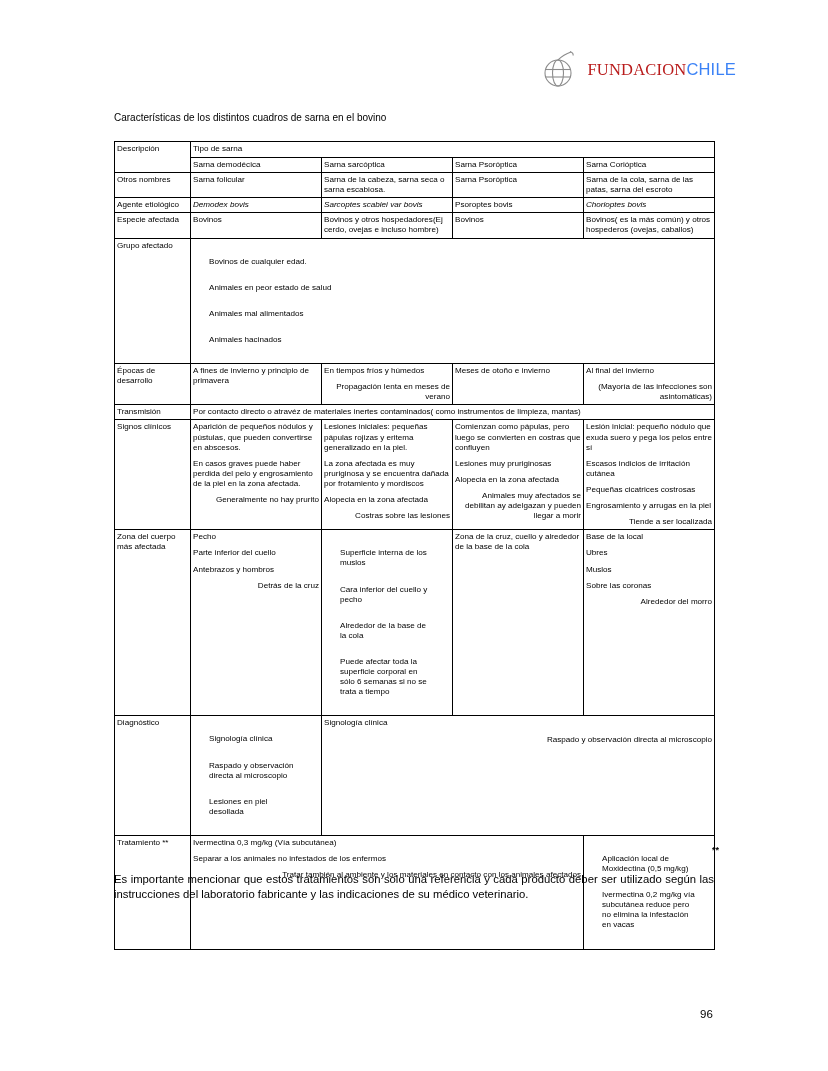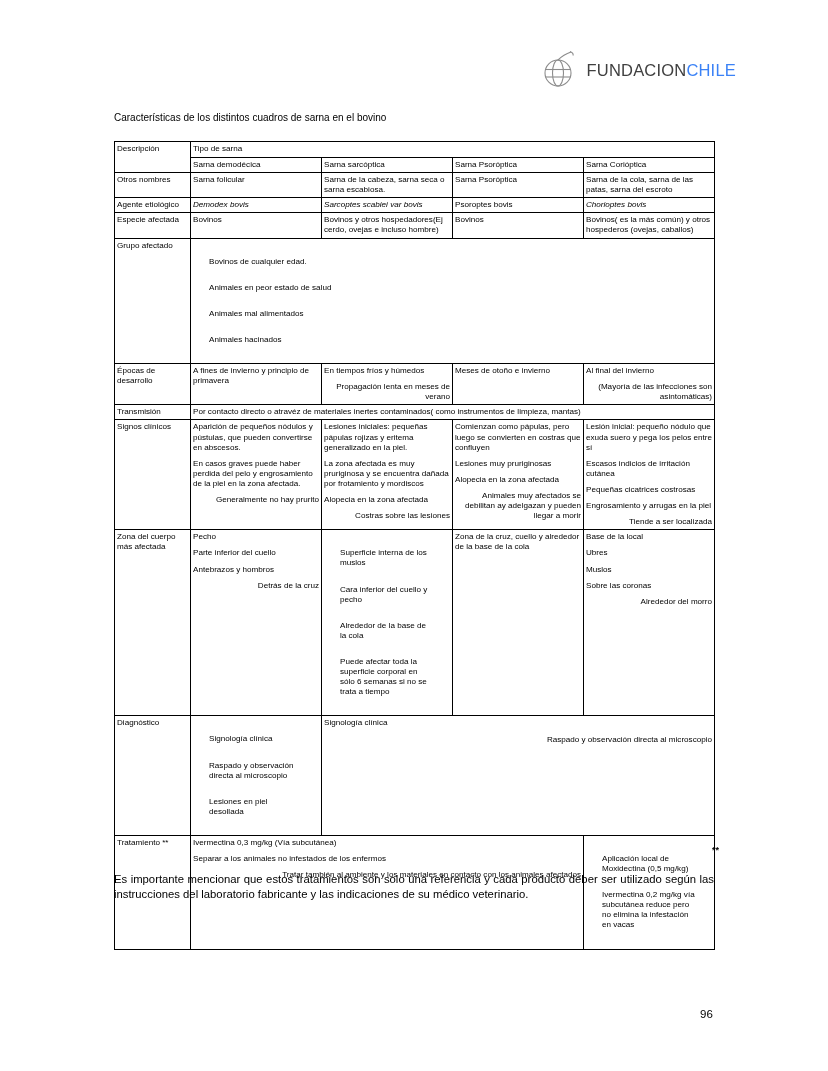--- a/index.html
+++ b/index.html
@@ -36,21 +36,21 @@
     width: 44px;
     height: 44px;
     flex: 0 0 44px;
   }
   .logo-text {
     font-size: 16.5px;
     letter-spacing: 0.2px;
     font-weight: normal;
     white-space: nowrap;
   }
-  .logo-text .part1 { color: #404040; }
+  .logo-text .part1 { color: #b91c1c; font-family: Liberation Serif, serif; }
   .logo-text .part2 { color: #3b82f6; }
 
   
   .doc-title {
     position: absolute;
     top: 112px;
     left: 114px;
     font-size: 10px;
     font-weight: normal;
   }

